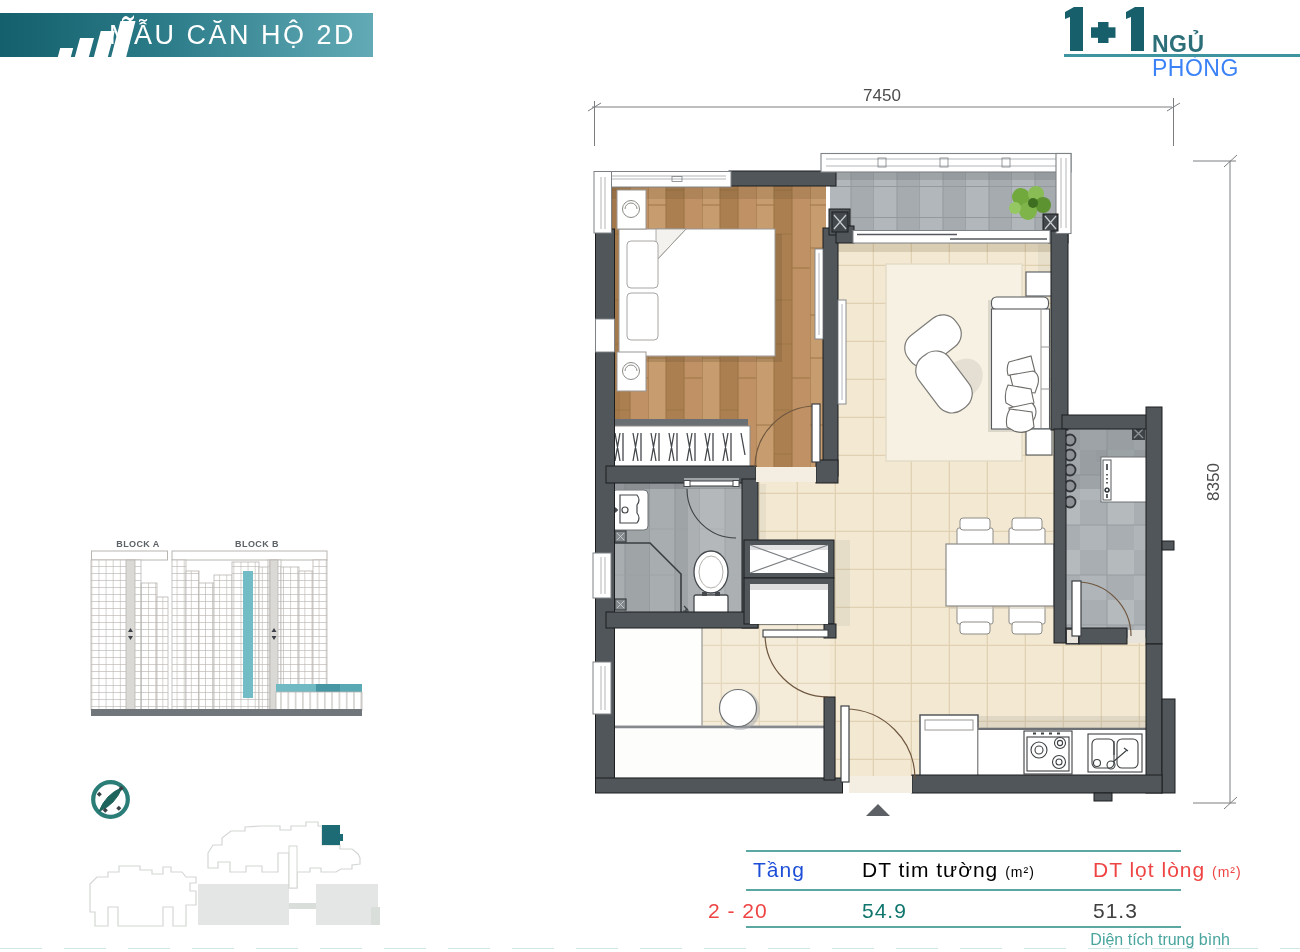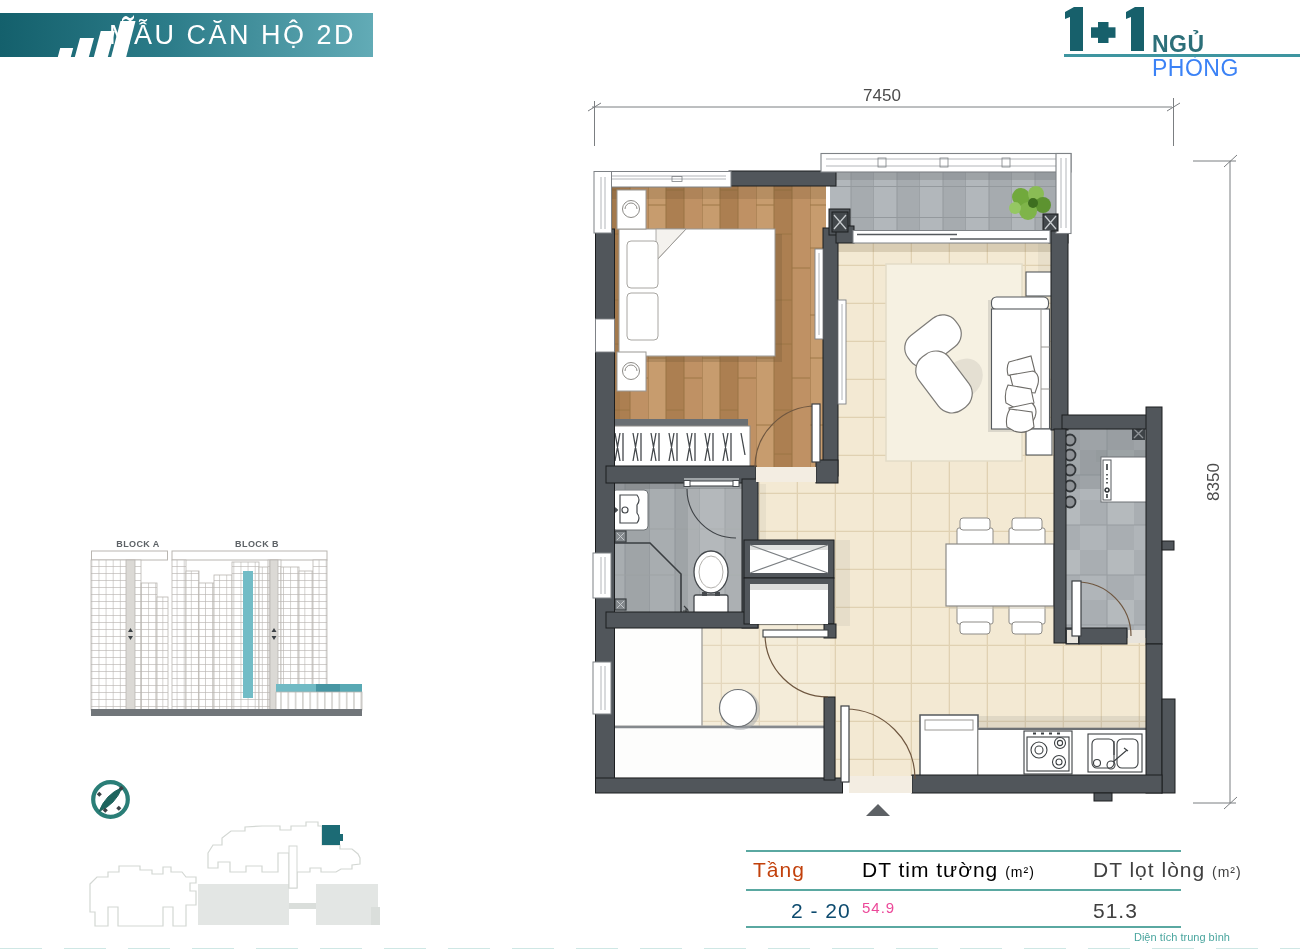--- a/index.html
+++ b/index.html
@@ -32,29 +32,29 @@
 <rect x="1091" y="27.3" width="24.5" height="10.5"></rect>
 <polygon points="1144,7 1144,51 1131,51 1131,17 1126,19 1126,12 1135,7"></polygon>
 </g>
 </svg>
 <div class="abs" style="left:1152px;top:7px;color:#3b82f6;font-size:23px;letter-spacing:0.5px;margin-top:48px;">PHÒNG</div>
 <div class="abs" style="left:1152px;top:31px;color:#2c6f79;font-size:23px;letter-spacing:0.5px;font-weight:bold;">NGỦ</div>
 
 <div class="abs" style="left:1064px;top:54px;width:236px;height:2.5px;background:#3e95a0;"></div>
 
 <div class="abs" style="left:746px;top:850px;width:435px;height:2px;background:#5aa8a1;"></div>
-<div class="abs" style="left:753px;top:858px;color:#c2410c;font-size:21px;letter-spacing:1px;">Tầng</div>
+<div class="abs" style="left:753px;top:858px;color:#1d4ed8;font-size:21px;letter-spacing:1px;">Tầng</div>
 <div class="abs" style="left:862px;top:858px;color:#000000;font-size:21px;letter-spacing:1px;">DT tim tường <span style="font-size:14px;">(m²)</span></div>
-<div class="abs" style="left:1093px;top:858px;color:#404040;font-size:21px;letter-spacing:1px;">DT lọt lòng <span style="font-size:14px;">(m²)</span></div>
+<div class="abs" style="left:1093px;top:858px;color:#ef4444;font-size:21px;letter-spacing:1px;">DT lọt lòng <span style="font-size:14px;">(m²)</span></div>
 <div class="abs" style="left:746px;top:889px;width:435px;height:1.5px;background:#5aa8a1;"></div>
-<div class="abs" style="left:791px;top:899px;color:#0c4a6e;font-size:21px;letter-spacing:1px;">2 - 20</div>
-<div class="abs" style="left:862px;top:899px;color:#ec4899;font-size:15px;letter-spacing:1px;">54.9</div>
+<div class="abs" style="left:708px;top:899px;color:#ef4444;font-size:21px;letter-spacing:1px;">2 - 20</div>
+<div class="abs" style="left:862px;top:899px;color:#0f766e;font-size:21px;letter-spacing:1px;">54.9</div>
 <div class="abs" style="left:1093px;top:899px;color:#404040;font-size:21px;letter-spacing:1px;">51.3</div>
 <div class="abs" style="left:746px;top:926px;width:435px;height:1.5px;background:#5aa8a1;"></div>
-<div class="abs" style="left:1040px;top:931px;width:190px;text-align:right;color:#49a59e;font-size:11px;">Diện tích trung bình</div>
+<div class="abs" style="left:1040px;top:931px;width:190px;text-align:right;color:#49a59e;font-size:16px;">Diện tích trung bình</div>
 
 <div class="abs" style="left:0;top:948px;width:1300px;height:1px;background:repeating-linear-gradient(90deg,#c3e1de 0 42px,#ffffff 42px 64px);opacity:.8;"></div>
 
 <svg id="plan" class="abs" style="left:0;top:0;" width="1300" height="952" viewBox="0 0 1300 952">
 <defs>
   <pattern id="wood" width="54" height="110" patternUnits="userSpaceOnUse">
     <rect width="54" height="110" fill="#b98c5e"></rect>
     <rect x="0" width="18" height="110" fill="#c79c6e"></rect>
     <rect x="18" width="18" height="110" fill="#ac7f51"></rect>
     <rect x="36" width="18" height="110" fill="#c0926394"></rect>

